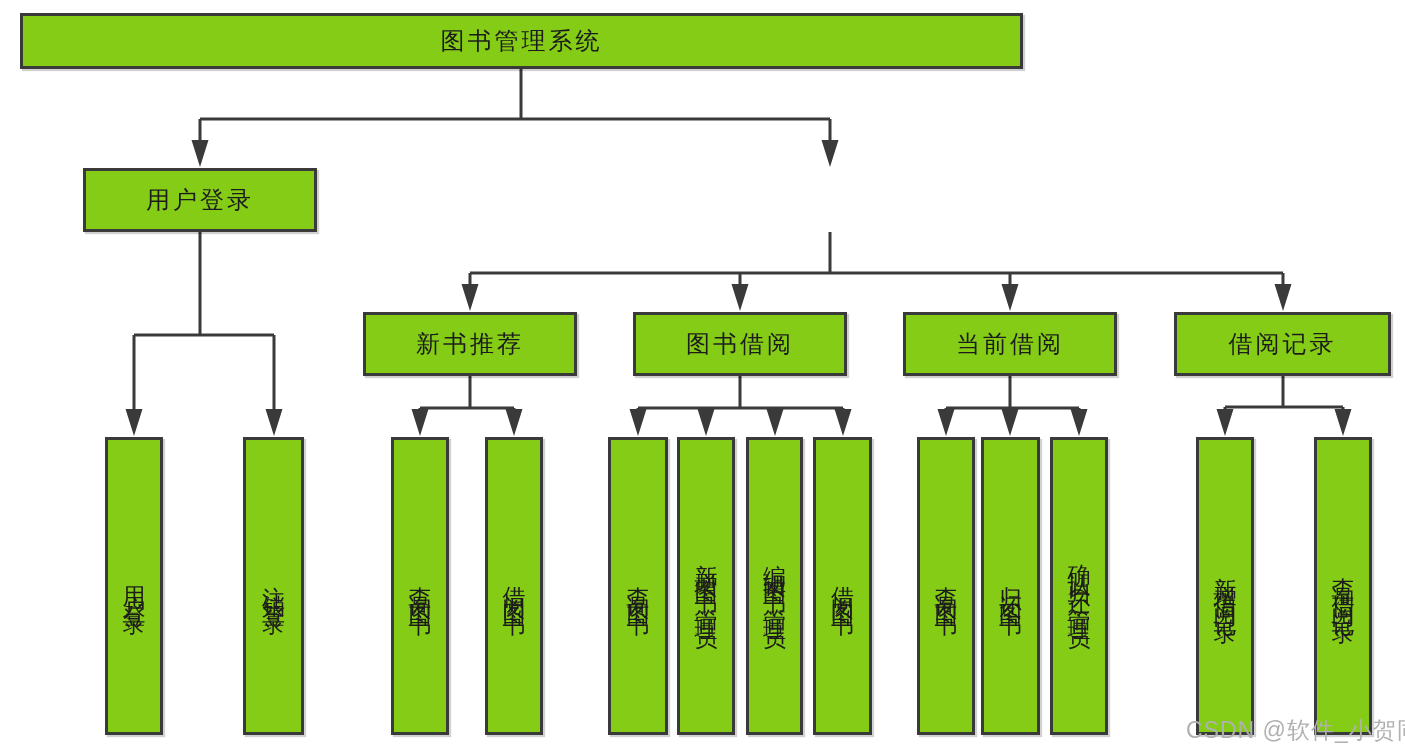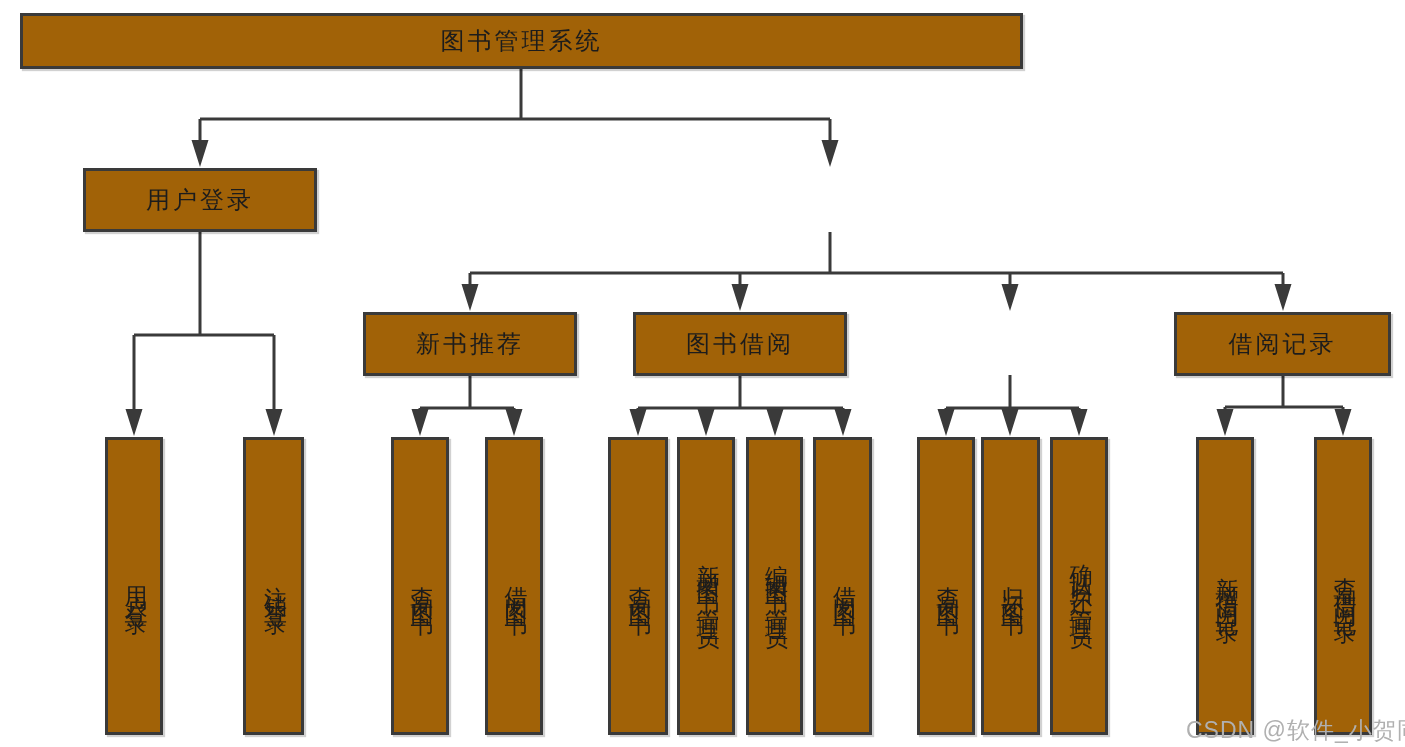--- a/index.html
+++ b/index.html
@@ -2,23 +2,23 @@
 <html><head>
 <meta charset="utf-8">
 <style>
   html,body{margin:0;padding:0;background:#ffffff;}
   .stage{
     position:relative;width:1405px;height:747px;background:#ffffff;
     font-family:"Liberation Sans","DejaVu Sans",sans-serif;overflow:hidden;
   }
   .wires{position:absolute;left:0;top:0;width:1405px;height:747px;}
   .box{
-    position:absolute;background:#a16207;border:3px solid #3a3a3a;box-sizing:border-box;
+    position:absolute;background:#84cc16;border:3px solid #3a3a3a;box-sizing:border-box;
     display:flex;align-items:center;justify-content:center;
-    color:#1c1c1c;box-shadow:2px 2px 1px rgba(0,0,0,0.18);font-family:Liberation Mono, monospace;
+    color:#1c1c1c;box-shadow:2px 2px 1px rgba(0,0,0,0.18);
   }
   .h{font-size:24px;letter-spacing:3px;white-space:nowrap;}
   .v{
     writing-mode:vertical-rl;text-orientation:mixed;
     font-size:23px;letter-spacing:9px;line-height:1;
   }
   .watermark{
     position:absolute;left:1186px;top:715px;
     font-size:23px;color:#b0b0b0;letter-spacing:1px;white-space:nowrap;
   }
@@ -47,20 +47,21 @@
              M1070.5 409 h17 L1079 436 Z
              M1216.5 409 h17 L1225 436 Z M1334.5 409 h17 L1343 436 Z"></path>
   </svg>
 
   <div class="box h" style="left:20px;top:13px;width:1003px;height:56px">图书管理系统</div>
 
   <div class="box h" style="left:83px;top:168px;width:234px;height:64px">用户登录</div>
 
   <div class="box h" style="left:633px;top:312px;width:214px;height:64px">图书借阅</div>
   <div class="box h" style="left:363px;top:312px;width:214px;height:64px">新书推荐</div>
+  <div class="box h" style="left:903px;top:312px;width:214px;height:64px">当前借阅</div>
   <div class="box h" style="left:1174px;top:312px;width:217px;height:64px">借阅记录</div>
 
   <div class="box v" style="left:105px;top:437px;width:58px;height:298px">用户登录</div>
   <div class="box v" style="left:243px;top:437px;width:61px;height:298px">注销登录</div>
 
   <div class="box v" style="left:391px;top:437px;width:58px;height:298px">查询图书</div>
   <div class="box v" style="left:485px;top:437px;width:58px;height:298px">借阅图书</div>
 
   <div class="box v" style="left:608px;top:437px;width:60px;height:298px">查询图书</div>
   <div class="box v" style="left:677px;top:437px;width:58px;height:298px">新增图书（管理员）</div>

